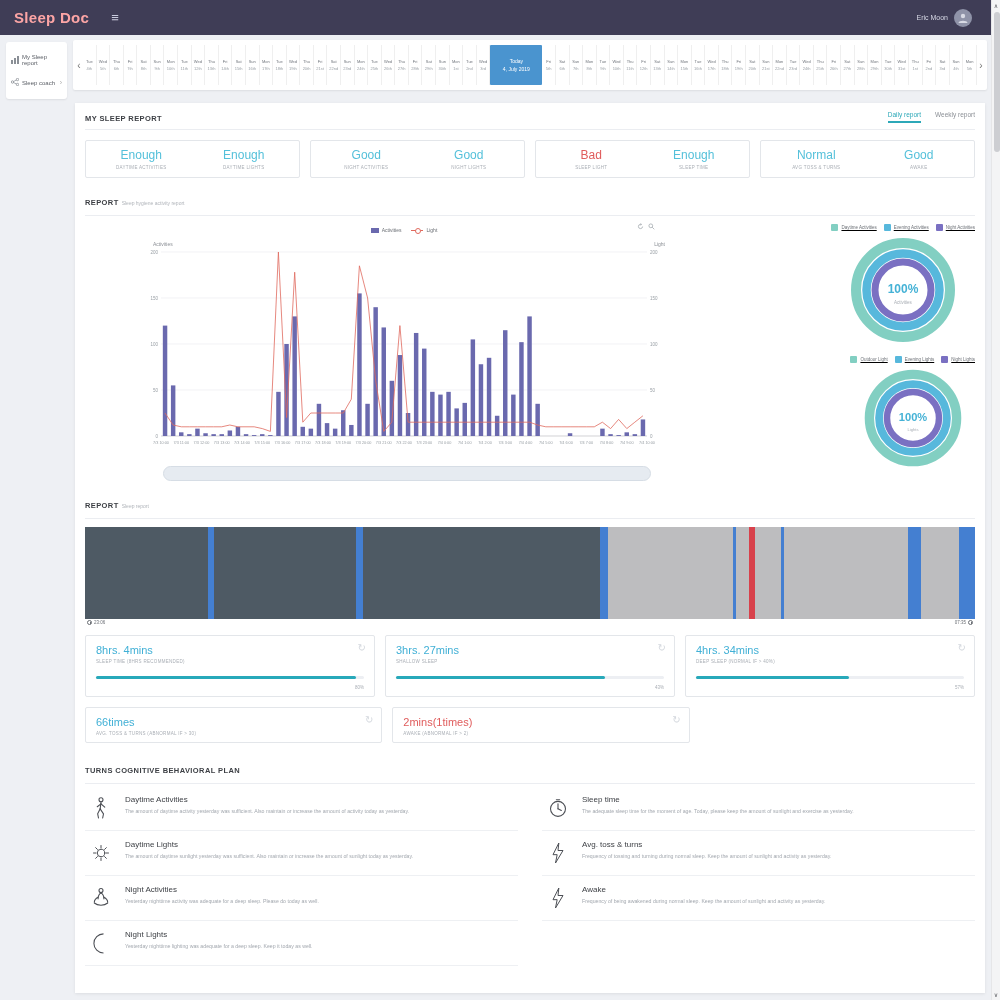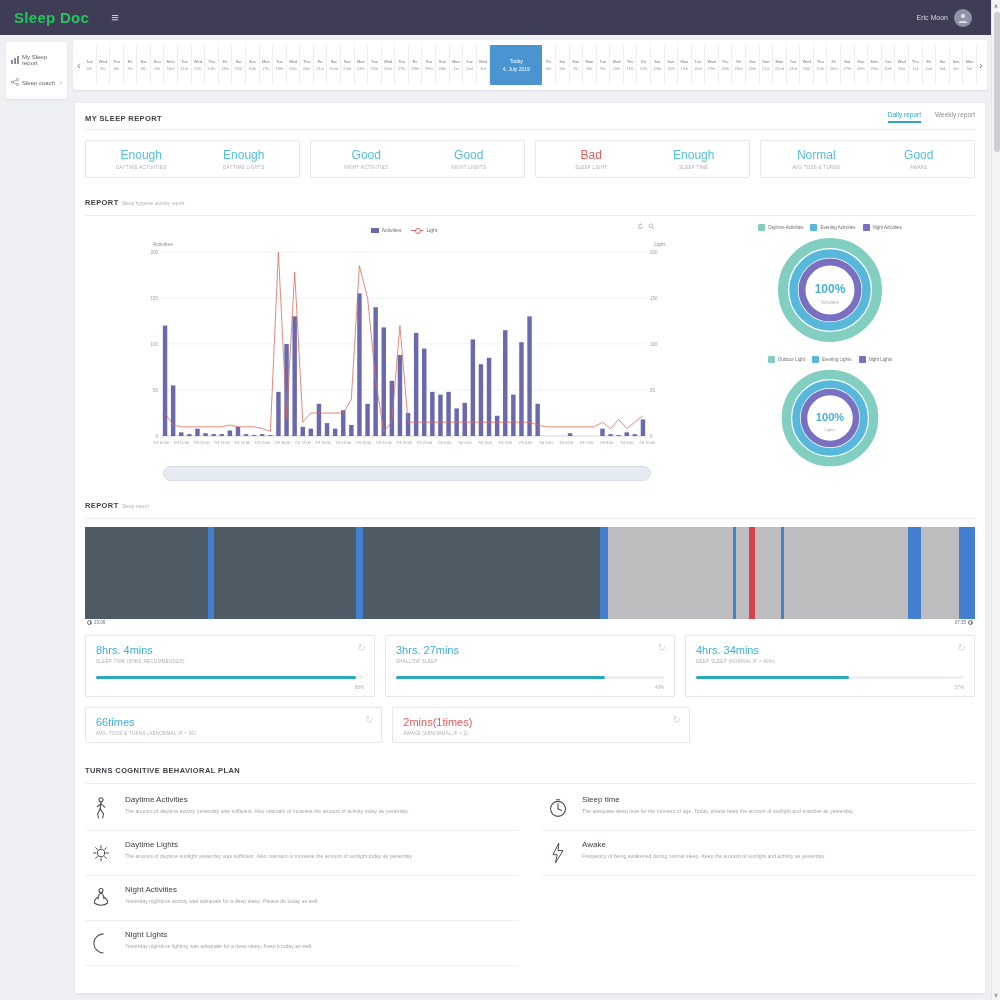--- a/index.html
+++ b/index.html
@@ -2,21 +2,21 @@
 <html><head>
 <meta charset="utf-8">
 <style>
   * { margin:0; padding:0; box-sizing:border-box; }
   html,body { width:1000px; height:1000px; overflow:hidden; background:#eef0f4;
               font-family:"Liberation Sans", sans-serif; }
 
   
   .navbar { position:absolute; left:0; top:0; width:1000px; height:35px; background:#3f3d56;
             display:flex; align-items:center; padding:0 14px; z-index:5; }
-  .brand { color:#22c55e; font-size:15px; font-weight:bold; letter-spacing:.3px; }
+  .brand { color:#fca5a5; font-size:15px; font-weight:bold; letter-spacing:.3px; }
   .menu-icon { color:#c9cbdd; font-size:13px; margin-left:22px; cursor:pointer; }
   .nav-right { margin-left:auto; display:flex; align-items:center; gap:6px; margin-right:14px; }
   .user-name { color:#d7d9e6; font-size:7px; }
   .avatar { width:18px; height:18px; border-radius:50%; background:#8f93a8; display:flex;
             align-items:center; justify-content:center; overflow:hidden; }
 
   
   .sidebar { position:absolute; left:6px; top:42px; width:61px; background:#fff; border-radius:3px;
              box-shadow:0 1px 2px rgba(0,0,0,.08); padding:6px 0; }
   .side-item { display:flex; align-items:center; gap:3px; padding:6px 5px; font-size:6px;
@@ -61,21 +61,21 @@
   .chart-region { display:flex; margin-top:4px; }
   .combo-wrap { width:562px; margin-left:38px; }
   .combo-legend { display:flex; justify-content:center; align-items:center; gap:10px; height:16px; margin-top:2px; }
   .legend-item { display:flex; align-items:center; gap:3px; font-size:5px; color:#6b6f75; }
   .legend-swatch { width:8px; height:5px; }
   .legend-line { width:12px; height:1px; position:relative; }
   .legend-line::after { content:""; position:absolute; left:4px; top:-1.5px; width:4px; height:4px;
                         border-radius:50%; border:1px solid currentColor; background:#fff; }
   .navigator { margin:2px 0 0 40px; width:488px; height:15px; background:#e6ebf1;
                border:1px solid #d6dde5; border-radius:8px; cursor:pointer; }
-  .donut-col { flex:1; display:flex; flex-direction:column; align-items:center; }
+  .donut-col { flex:1; display:flex; flex-direction:column; align-items:flex-end;text-decoration:underline; }
   .donut-block { display:flex; flex-direction:column; align-items:center; }
   .donut-legend { display:flex; gap:7px; align-items:center; height:14px; }
   .donut-legend .legend-item { font-size:4.5px; }
   .donut-legend .legend-swatch { width:7px; height:7px; border-radius:1px; }
   .toolbox { position:absolute; display:flex; gap:4px; color:#9aa0a6; }
 
   
   .night-strip { display:flex; height:92px; margin-top:8px; }
   .night-strip > div { height:100%; }
   .night-foot { display:flex; font-size:4.5px; color:#6b6f75; margin-top:1px; align-items:center; }
@@ -791,20 +791,29 @@
           <div class="plan-txt">
             <div class="t">Sleep time</div>
             <div class="d">The adequate sleep time for the moment of age. Today, please keep the amount of sunlight and exercise as yesterday.</div>
           </div>
         </div>
         <div class="plan-row">
           <span class="plan-icon"><svg width="20" height="26" viewBox="0 0 24 28" fill="none" stroke="currentColor" stroke-width="1.2" stroke-linejoin="round">
               <path d="M13,2 L6,16 L11,16 L9,26 L18,11 L12,11 Z"></path>
             </svg></span>
           <div class="plan-txt">
+            <div class="t">Avg. toss &amp; turns</div>
+            <div class="d">Frequency of tossing and turning during normal sleep. Keep the amount of sunlight and activity as yesterday.</div>
+          </div>
+        </div>
+        <div class="plan-row">
+          <span class="plan-icon"><svg width="20" height="26" viewBox="0 0 24 28" fill="none" stroke="currentColor" stroke-width="1.2" stroke-linejoin="round">
+              <path d="M13,2 L6,16 L11,16 L9,26 L18,11 L12,11 Z"></path>
+            </svg></span>
+          <div class="plan-txt">
             <div class="t">Awake</div>
             <div class="d">Frequency of being awakened during normal sleep. Keep the amount of sunlight and activity as yesterday.</div>
           </div>
         </div>
       </div>
   </div>
 </main>
 
 <div class="scrollbar">
   <span class="scroll-caret">∧</span>

